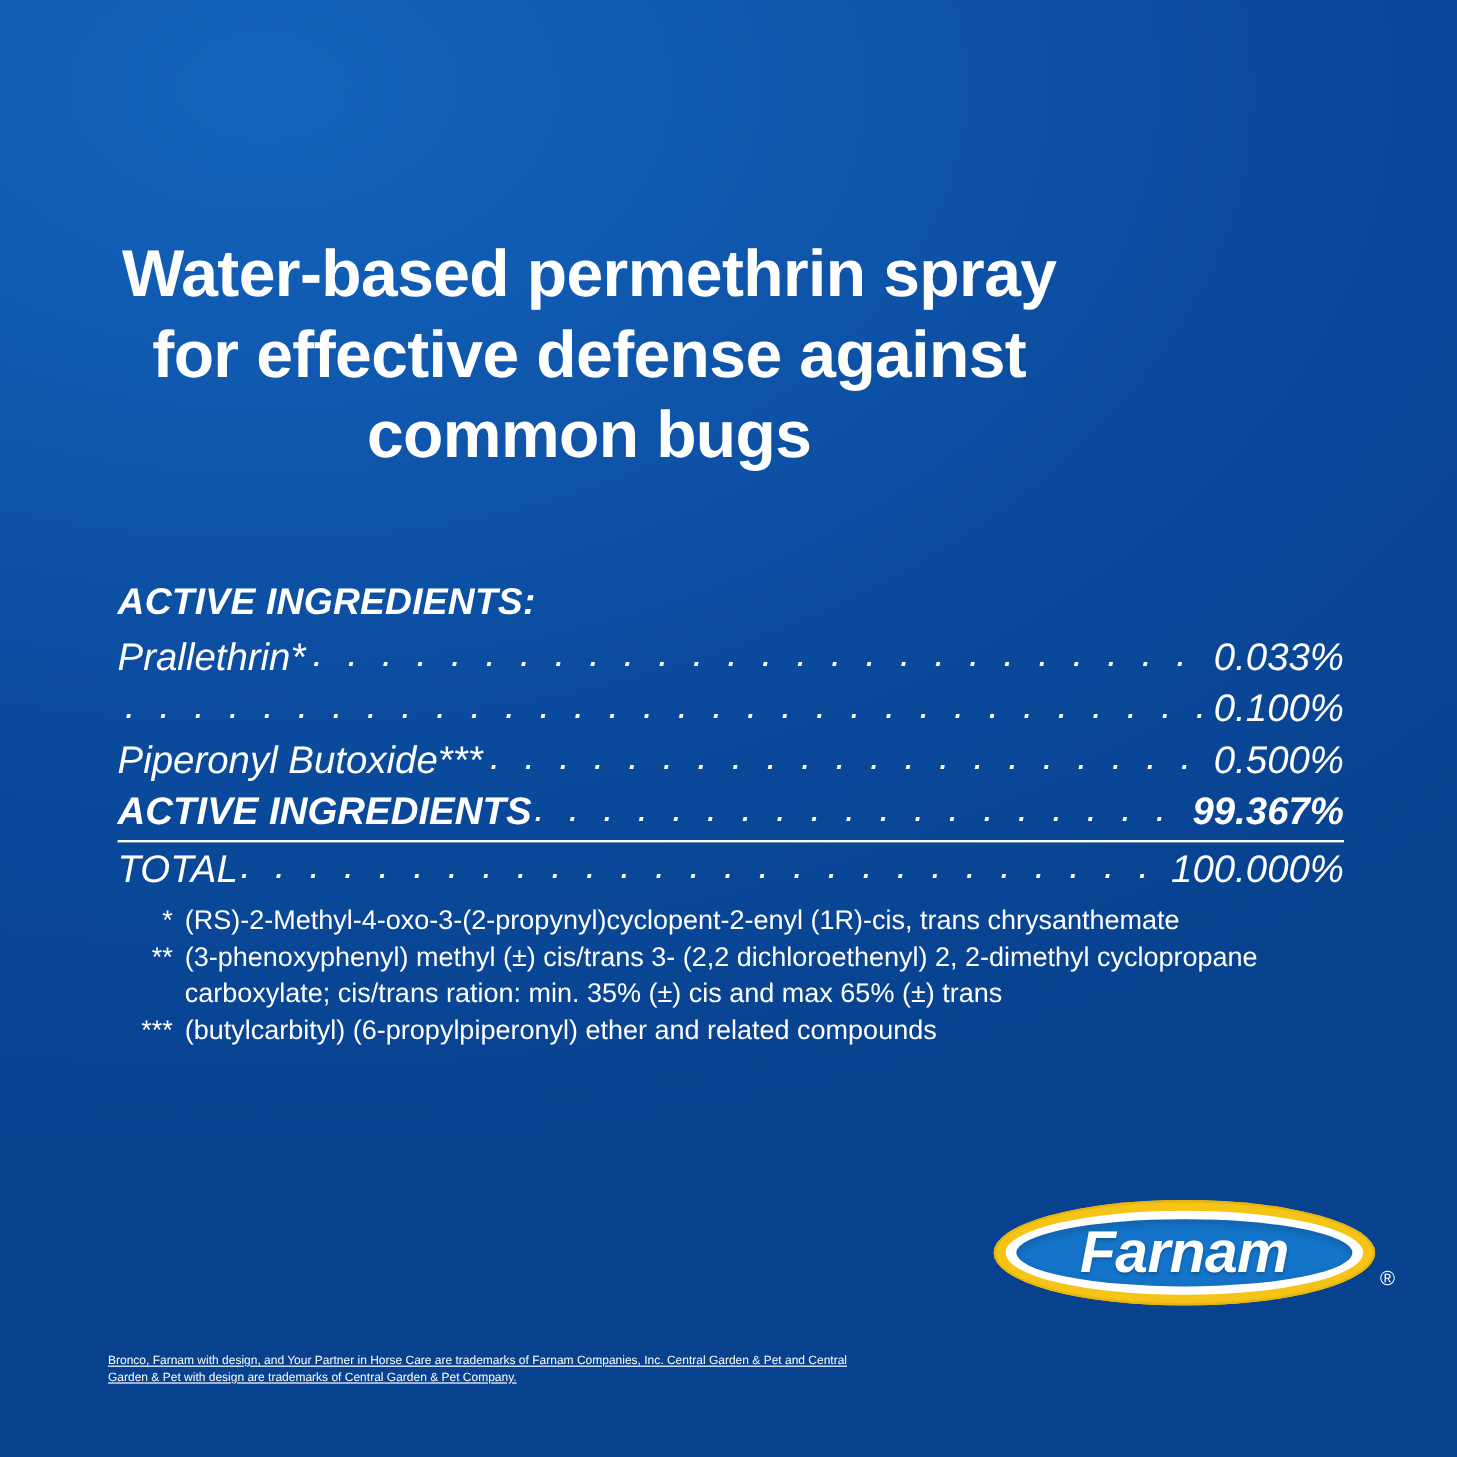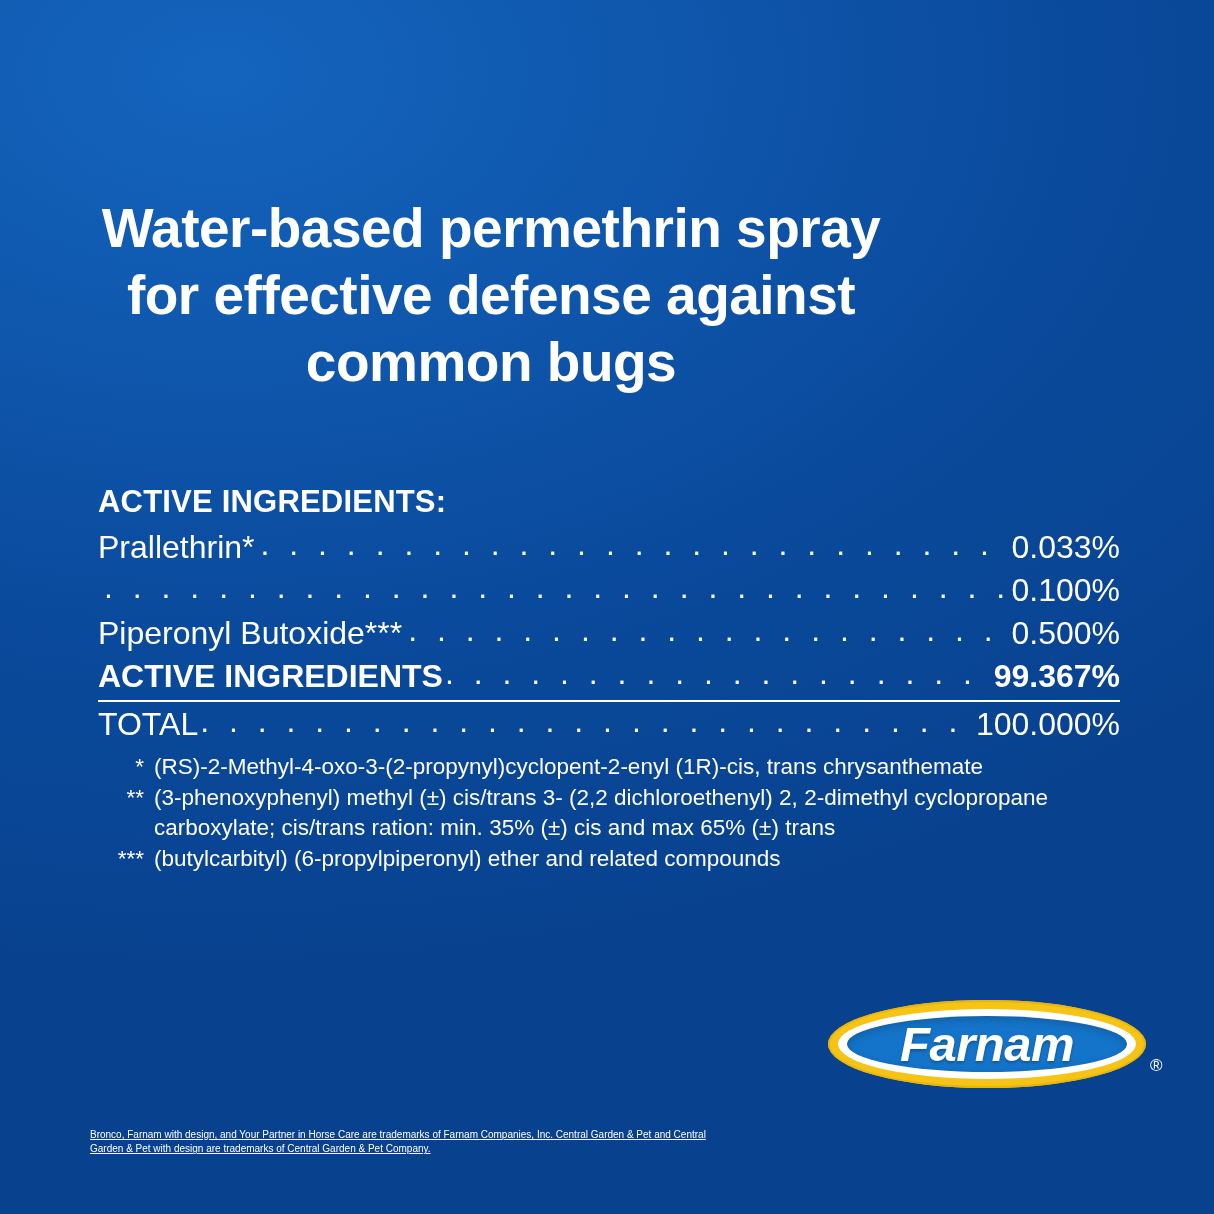--- a/index.html
+++ b/index.html
@@ -38,20 +38,21 @@
     padding: 0 80px;
     box-sizing: border-box;
   }
 
   
   .ingredients {
     position: absolute;
     top: 484px;
     left: 98px;
     width: 1022px;
+    font-style: italic;
   }
   .ing-title {
     font-size: 31px;
     font-weight: bold;
     letter-spacing: 0.2px;
     margin-bottom: 6px;
   }
   .ing-row {
     display: flex;
     align-items: baseline;

